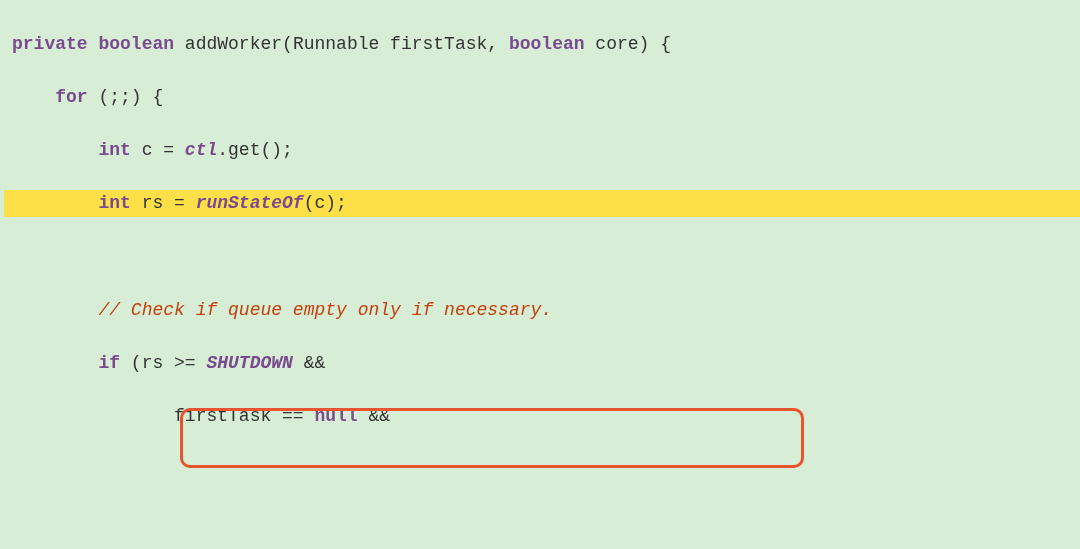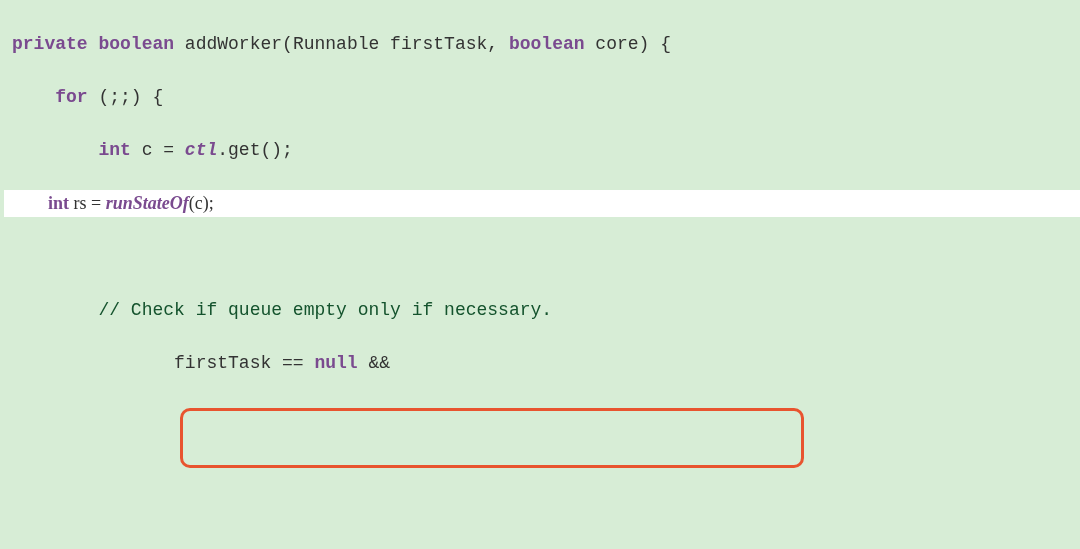--- a/index.html
+++ b/index.html
@@ -14,45 +14,45 @@
   }
   .code-block {
     white-space: pre;
     padding: 4px 0 4px 4px;
   }
   .line {
     display: block;
     padding-left: 8px;
   }
   .hl-line {
-    background: #ffffff;
-    font-family: Liberation Serif, serif;
+    background: #fde047;
   }
   .kw { color: #7a4a8f; font-weight: bold; text-align: center; }
   .ital { color: #7a4a8f; font-style: italic; font-weight: bold; }
-  .comment { color: #14532d; }
+  .comment { color: #c2410c; font-style: italic; }
   .callout {
     position: absolute;
     border: 3px solid #e8542f;
     border-radius: 10px;
     pointer-events: none;
   }
   .wrap { position: relative; }
 </style>
 </head>
 <body>
 
 <div class="wrap">
 <div class="code-block">
 <span class="line"><span class="kw">private</span><span> </span><span class="kw">boolean</span><span> addWorker(Runnable firstTask, </span><span class="kw">boolean</span><span> core) {</span></span>
 <span class="line"><span>    </span><span class="kw">for</span><span> (;;) {</span></span>
 <span class="line"><span>        </span><span class="kw">int</span><span> c = </span><span class="ital">ctl</span><span>.get();</span></span>
 <span class="line hl-line"><span>        </span><span class="kw">int</span><span> rs = </span><span class="ital">runStateOf</span><span>(c);</span></span>
 <span class="line"><span> </span></span>
 <span class="line"><span>        </span><span class="comment">// Check if queue empty only if necessary.</span></span>
+<span class="line"><span>        </span><span class="kw">if</span><span> (rs &gt;= </span><span class="ital">SHUTDOWN</span><span> &amp;&amp;</span></span>
 <span class="line"><span>               firstTask == </span><span class="kw">null</span><span> &amp;&amp;</span></span>
 
 
 
 
 
 
 
 
 

